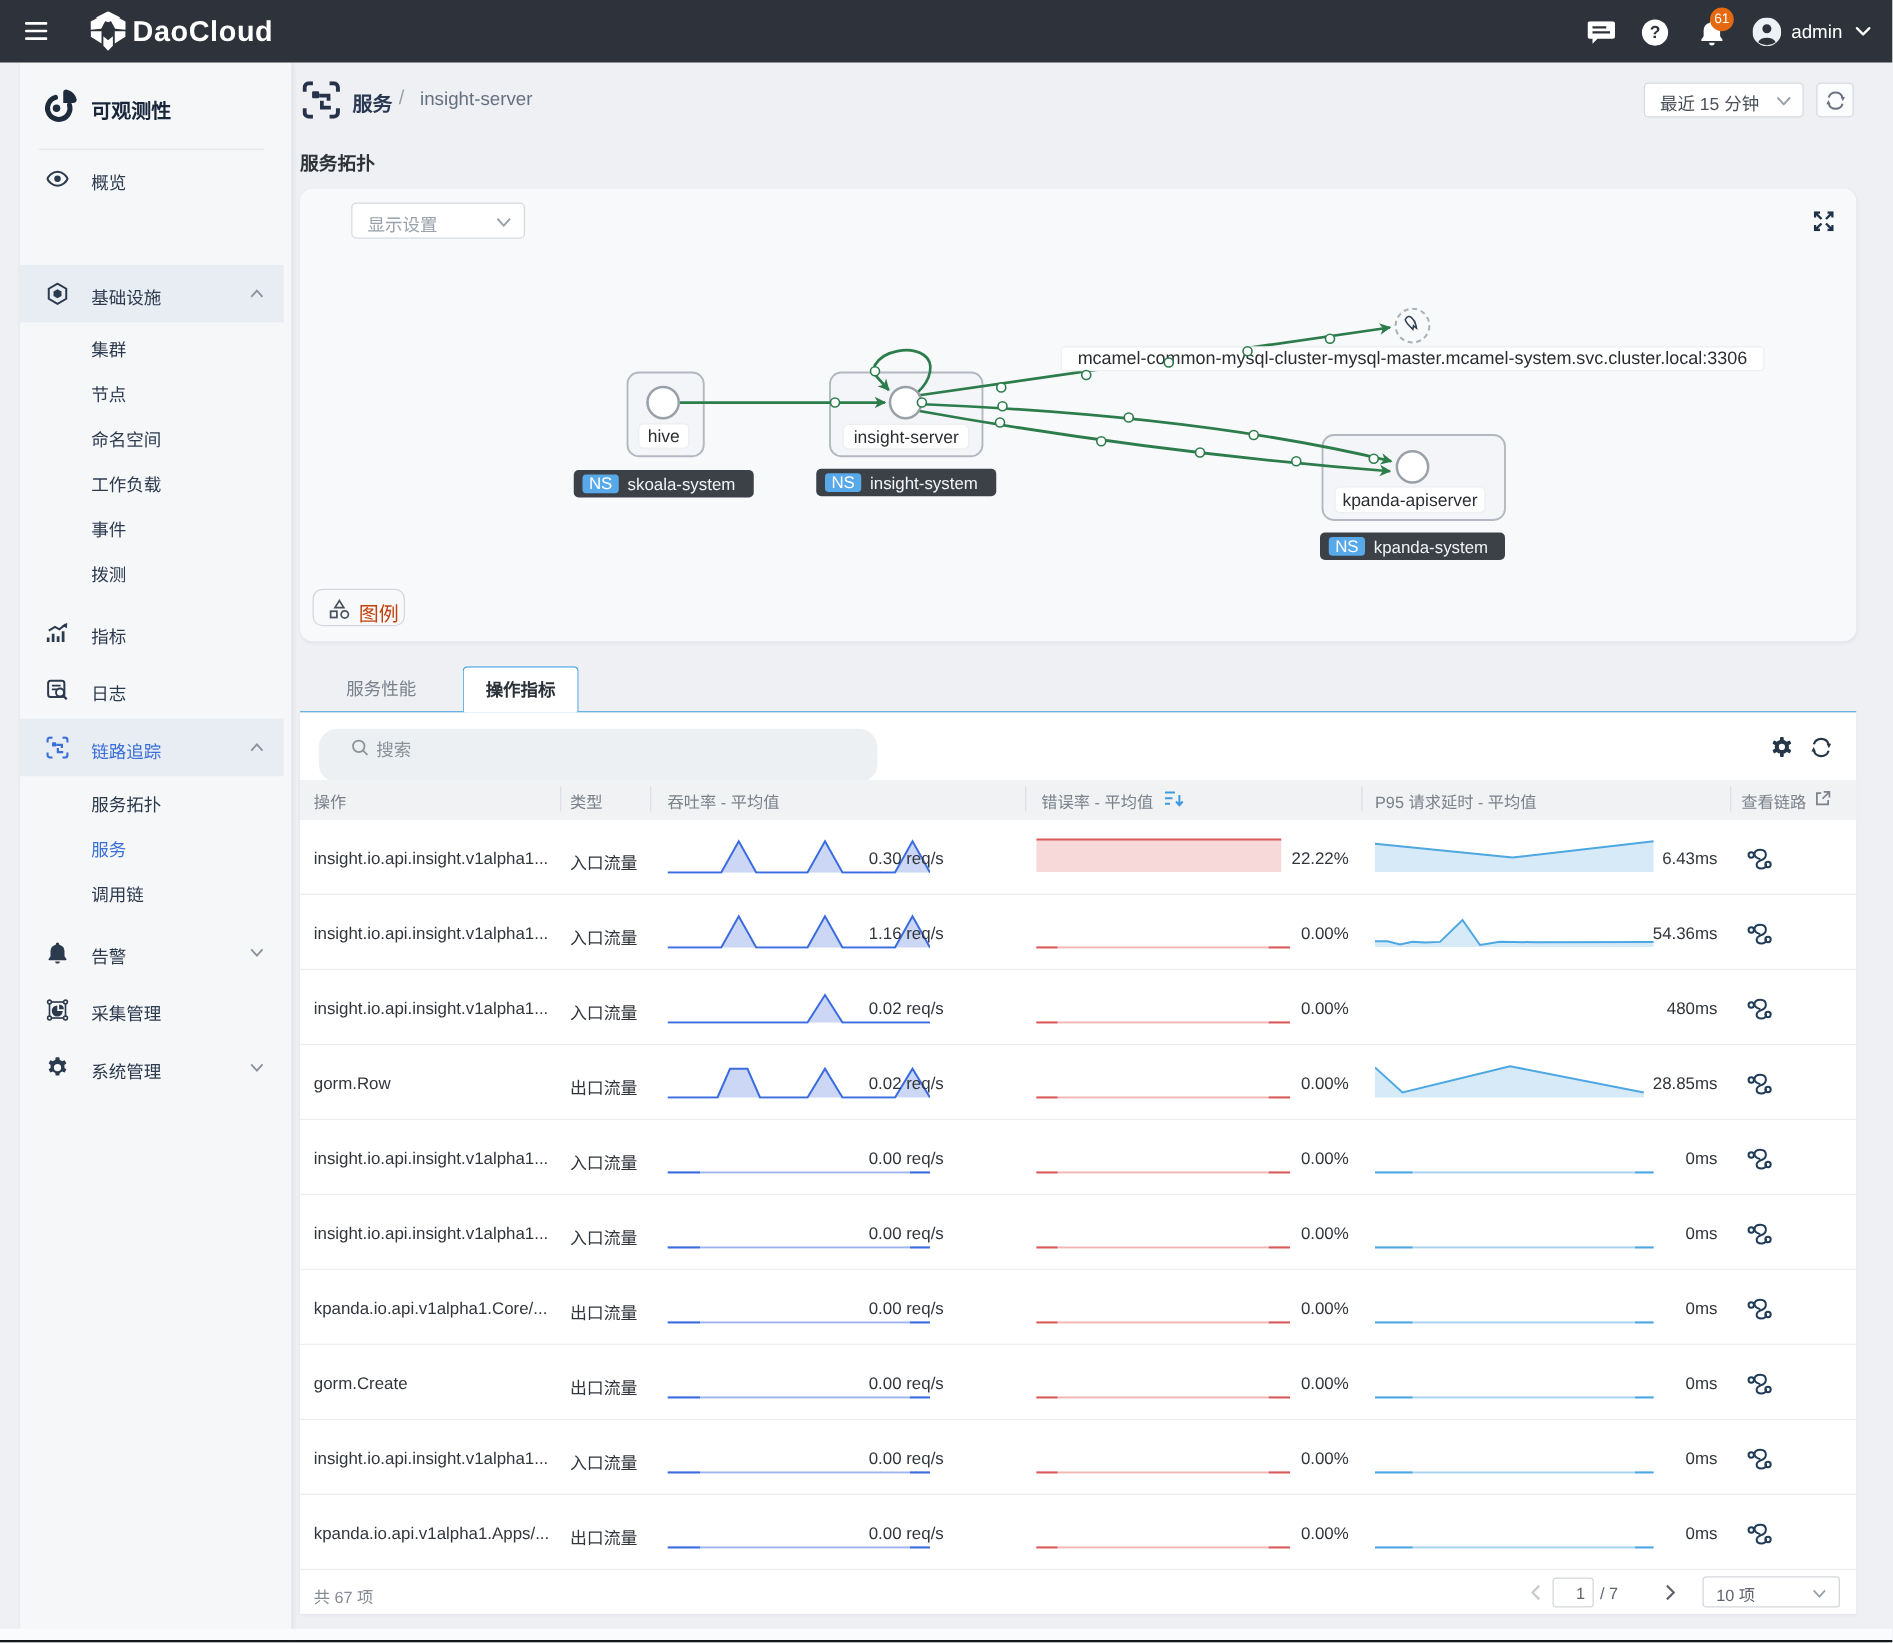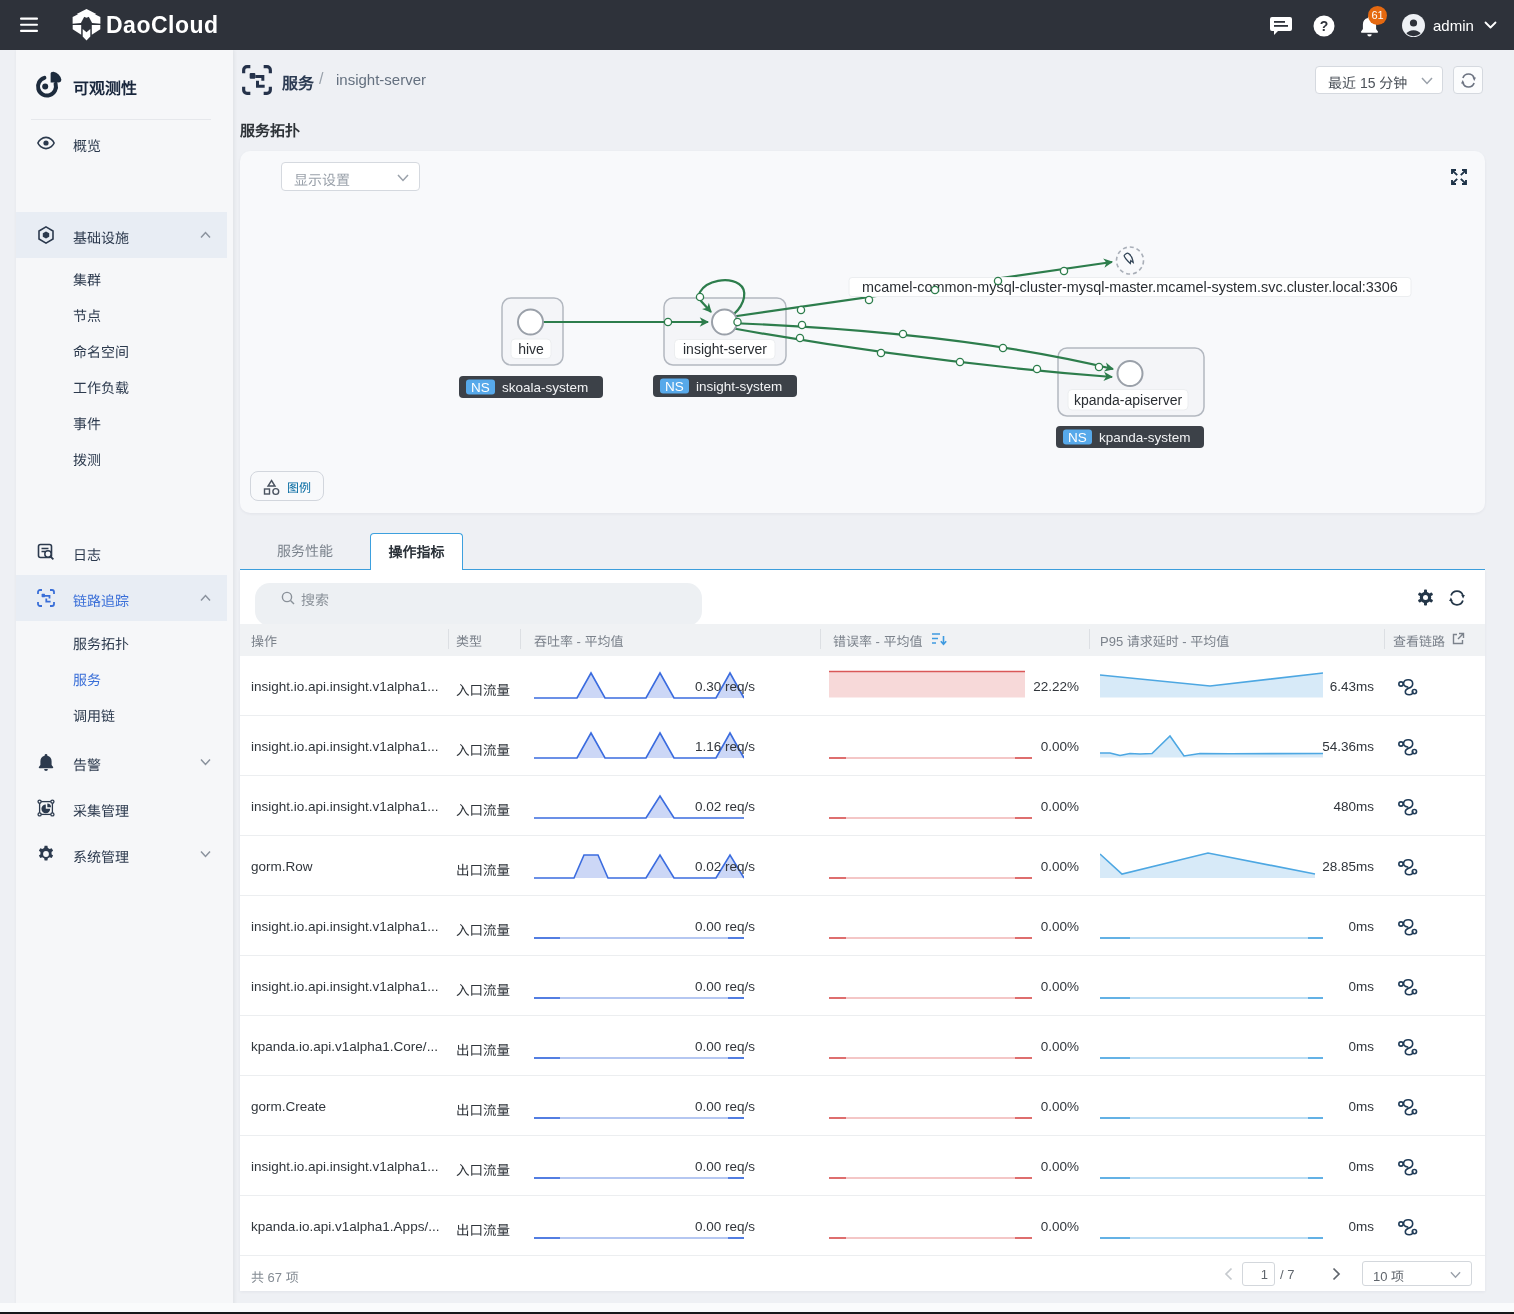--- a/index.html
+++ b/index.html
@@ -31,21 +31,21 @@
 .bc2{position:absolute;left:336px;top:71px;font-size:15px;color:#64707f;}
 .timepick{position:absolute;left:1315px;top:66px;width:128px;height:28px;background:#fff;border:1px solid #d5d9df;border-radius:4px;}
 .timepick span{position:absolute;left:12px;top:5px;font-size:14px;color:#4a5058;}
 .refbtn{position:absolute;left:1453px;top:66px;width:30px;height:28px;background:#fbfcfd;border:1px solid #d5d9df;border-radius:4px;}
 .sec-title{position:absolute;left:240px;top:119px;font-size:15px;font-weight:700;color:#2e3338;}
 
 .card{position:absolute;left:240px;top:151px;width:1245px;height:362px;background:#f8f9fb;border-radius:10px;box-shadow:0 1px 3px rgba(30,40,60,.06);}
 .showset{position:absolute;left:11px;top:11px;width:139px;height:29px;background:#fff;border:1px solid #d5d9df;border-radius:4px;margin-left:30px;}
 .showset span{position:absolute;left:12px;top:6px;font-size:14px;color:#9ba2ab;}
 .legend{position:absolute;left:10px;top:320px;width:74px;height:30px;border:1px solid #d2d6dd;border-radius:8px;}
-.legend span{position:absolute;left:36px;top:6px;font-size:12px;color:#0369a1;}
+.legend span{position:absolute;left:36px;top:6px;font-size:16px;color:#c2410c;}
 
 .tabline{position:absolute;left:240px;top:569px;width:1245px;height:1px;background:#3da0de;}
 .tab0{position:absolute;left:240px;top:533px;width:130px;height:37px;font-size:14px;color:#7a828c;text-align:center;line-height:37px;}
 .tab1{position:absolute;left:370px;top:533px;width:93px;height:37px;background:#fff;border:1px solid #3da0de;border-bottom:none;border-radius:4px 4px 0 0;font-size:14px;font-weight:700;color:#2a3138;text-align:center;line-height:36px;z-index:2;}
 
 .panel{position:absolute;left:240px;top:570px;width:1245px;height:721px;background:#fff;box-shadow:0 1px 3px rgba(30,40,60,.06);}
 .search{position:absolute;left:15px;top:13px;width:447px;height:43px;background:#edf0f3;border-radius:15px;}
 .search span{position:absolute;left:46px;top:6px;font-size:14px;color:#8a9199;}
 .thead{position:absolute;left:0;top:54px;width:1245px;height:32px;background:#f0f2f4;font-size:13px;color:#7b828b;}
 .thead .cs{position:absolute;top:5px;width:1px;height:20px;background:#dcdfe3;}
@@ -142,20 +142,28 @@
     <svg class="chev" viewBox="0 0 11 8">
         <path d="M1 6.5 L5.5 1.5 L10 6.5" fill="none" stroke="#8b939e" stroke-width="1.5"></path>
       </svg>
   </div>
   <div class="sub" style="top:212px;">集群</div>
   <div class="sub" style="top:248px;">节点</div>
   <div class="sub" style="top:284px;">命名空间</div>
   <div class="sub" style="top:320px;">工作负载</div>
   <div class="sub" style="top:356px;">事件</div>
   <div class="sub" style="top:392px;">拨测</div>
+  <div class="mi" style="top:433px;">
+    <svg class="ic" viewBox="0 0 18 18">
+        <path d="M1.5 16.5 V13 M5.5 16.5 V10 M9.5 16.5 V12 M13.5 16.5 V8" stroke="#2c3a4e" stroke-width="2.2"></path>
+        <path d="M2 7.5 L7 4.5 L10.5 6.5 L15.5 2.5" fill="none" stroke="#2c3a4e" stroke-width="1.6"></path>
+        <path d="M16.8 1.2 L16.5 5.5 L12.6 3.6 Z" fill="#2c3a4e"></path>
+      </svg>
+    <div class="lbl">指标</div>
+  </div>
   <div class="mi" style="top:479px;">
     <svg class="ic" viewBox="0 0 18 18">
         <rect x="1.5" y="1.5" width="13" height="13" rx="2" fill="none" stroke="#2c3a4e" stroke-width="1.6"></rect>
         <path d="M4.5 5.5 h7 M4.5 8.5 h4" stroke="#2c3a4e" stroke-width="1.5"></path>
         <circle cx="11" cy="11" r="3.2" fill="#f6f7f9" stroke="#2c3a4e" stroke-width="1.5"></circle>
         <path d="M13.3 13.3 L16.4 16.4" stroke="#2c3a4e" stroke-width="1.8"></path>
       </svg>
     <div class="lbl">日志</div>
   </div>
   <div class="mi on" style="top:525px;">

